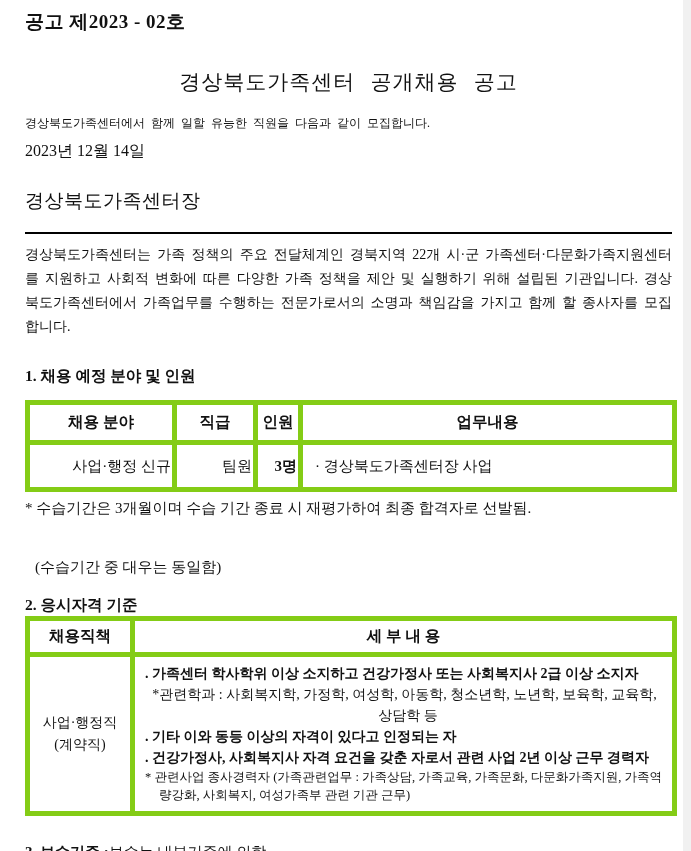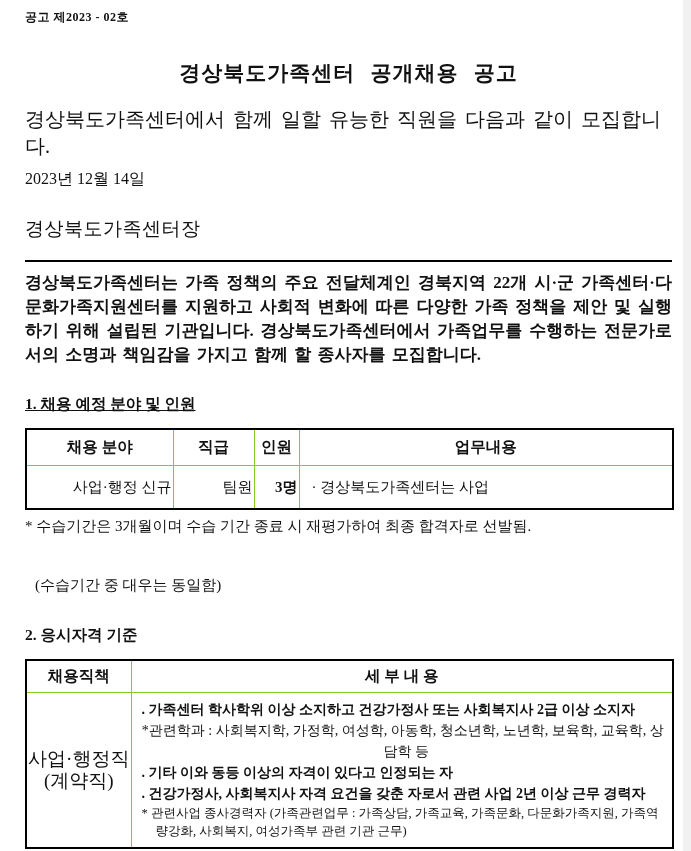--- a/index.html
+++ b/index.html
@@ -9,51 +9,51 @@
     color:#111111;
     font-family:"Liberation Serif","DejaVu Serif",serif;
     position:relative;
     overflow:hidden;
   }
   .page {
     position:absolute; top:0; left:0;
     width:683px; box-sizing:border-box;
     padding:9px 11px 0 25px;
   }
-  .doc-number { font-size:12px; font-weight:bold; letter-spacing:0.5px; }
+  .doc-number { font-size:19px; font-weight:bold; letter-spacing:0.5px; }
   .title {
-    font-size:21px; font-weight:700; text-align:center;
+    font-size:21px; font-weight:400; text-align:center;
     margin:33px 0 0 0; word-spacing:9px; letter-spacing:1px;
   }
-  .intro { font-size:20px; margin:19px 0 0 0; word-spacing:3px; }
+  .intro { font-size:12px; margin:19px 0 0 0; word-spacing:3px; }
   .date  { font-size:16px; margin:9px 0 0 0; }
   .issuer { font-size:19px; font-weight:normal; margin:26px 0 0 0; letter-spacing:0.5px; }
   .divider { border-top:2px solid #000; margin-top:18px; height:0; }
   .description {
-    font-size:17px; font-weight:bold; line-height:24px;
+    font-size:14px; font-weight:normal; line-height:24px;
     margin:9px 0 4px 0; text-align:justify; word-spacing:2px;
   }
   .sec-heading { font-size:15.5px; font-weight:bold; margin:0; }
-  .sec1-heading { margin-top:27px;text-decoration:underline; }
-  .sec2-heading { margin-top:30px; }
+  .sec1-heading { margin-top:27px; }
+  .sec2-heading { margin-top:18px; }
   table {
     border-collapse:collapse; width:647px;
     border:2.5px solid #000;
     table-layout:fixed;
   }
-  th, td { border:1px solid #84cc16; }
+  th, td { border:5px solid #84cc16; }
   .t1 { margin-top:13px; }
   .t1 th { height:33px; font-size:15.5px; font-weight:bold; text-align:center; }
   .t1 td { height:40px; font-size:15px; text-align:right; }
   .t1 td.duties { text-align:left; padding-left:12px; }
   .footnote { font-size:15px; line-height:19px; margin-top:7px; }
   .footnote .second { padding-left:10px;margin-top:40px; }
-  .t2 { margin-top:13px; }
+  .t2 { }
   .t2 th { height:29px; font-size:15.5px; font-weight:bold; text-align:center; }
-  .role-cell { text-align:center; font-size:19px; line-height:22px; vertical-align:middle; }
+  .role-cell { text-align:center; font-size:14px; line-height:22px; vertical-align:middle; }
   .details-cell { padding:6px 8px 7px 10px; font-size:14px; vertical-align:middle; }
   .d { line-height:21px; }
   .d-bold { font-weight:bold; }
   .d-hang { padding-left:7px; text-indent:-7px;text-align:center; }
   .d-small { font-size:12.5px; line-height:18px; padding-left:14px; text-indent:-14px; }
   .numbered-line { font-size:15px; margin:0; }
   .line3 { margin-top:27px; }
   .line4 { margin-top:25px; }
   .b { font-weight:bold; }
   .b3 { }
@@ -93,21 +93,21 @@
         <tr>
       <th>채용 분야</th>
       <th>직급</th>
       <th>인원</th>
       <th>업무내용</th>
     </tr>
     <tr>
       <td>사업·행정 신규</td>
       <td>팀원</td>
       <td class="b">3명</td>
-      <td class="duties">· 경상북도가족센터는 사업</td>
+      <td class="duties">· 경상북도가족센터장 사업</td>
     </tr>
   </tbody>
     </table>
 
   <div class="footnote">
     <div>* 수습기간은 3개월이며 수습 기간 종료 시 재평가하여 최종 합격자로 선발됨.</div>
     <div class="second">(수습기간 중 대우는 동일함)</div>
   </div>
 
   <p class="sec-heading sec2-heading">2. 응시자격 기준</p>

